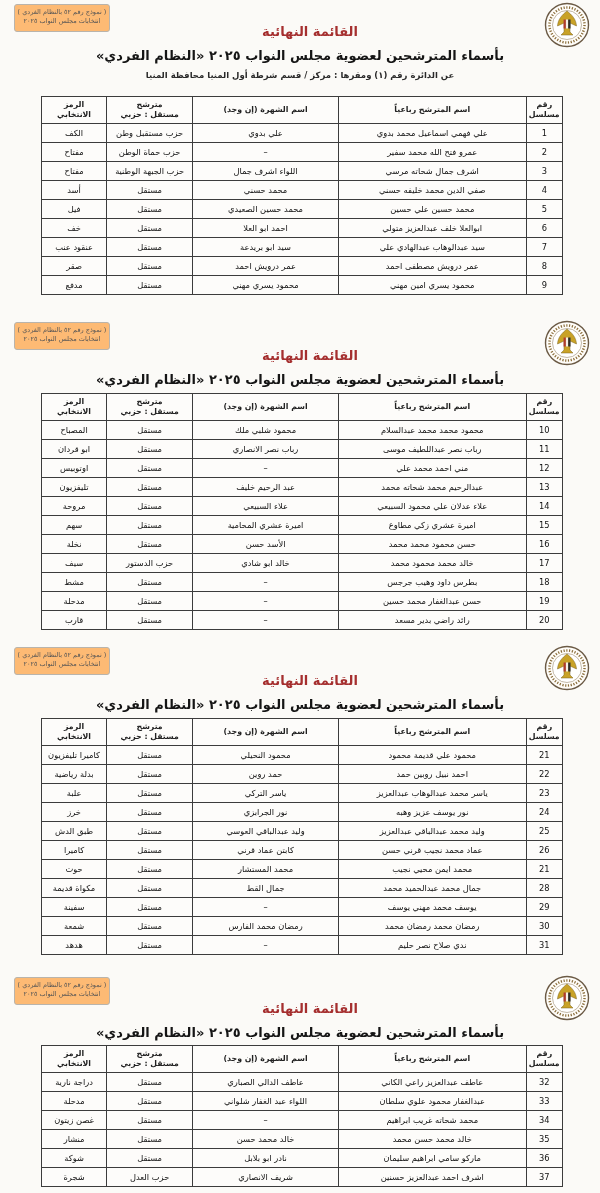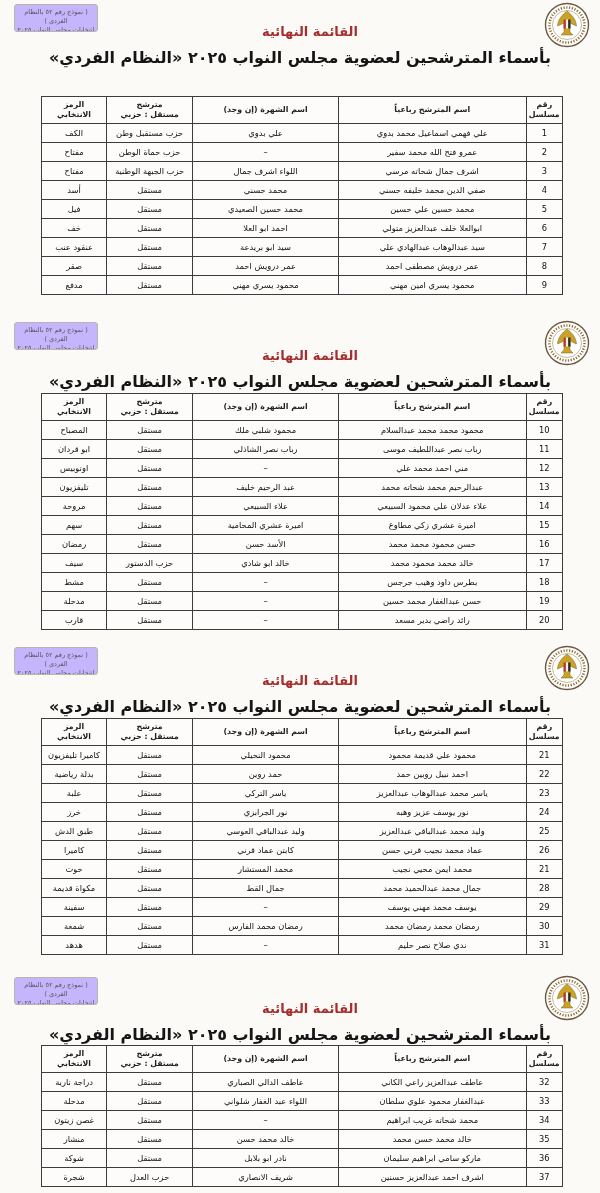--- a/index.html
+++ b/index.html
@@ -15,33 +15,33 @@
   .pb-1 { height:325px; }
   .pb-2 { height:330px; }
   .pb-3 { height:220px; }
 
   .page-head { position:relative; text-align:center; }
   .pb-0 .page-head { height:96px; padding-top:24px; }
   .pb-1 .page-head, .pb-2 .page-head { height:75px; padding-top:30px; }
   .pb-3 .page-head { height:72px; padding-top:28px; }
 
   .stamp-box {
-    position:absolute; top:4px; left:14px; width:84px; height:28px;
-    border:1px solid #b9b4ac; border-radius:3px; background:#c4b5fd;
+    position:absolute; top:4px; left:14px; width:96px; height:28px;
+    border:1px solid #b9b4ac; border-radius:3px; background:#fdba74;
     font-size:6.5px; line-height:1.35; color:#555; text-align:center;
     padding-top:3px; direction:rtl; overflow:hidden;
   }
   .emblem { position:absolute; top:2px; right:10px; width:46px; height:46px; }
 
   .doc-title {
     color:#a52f2f; font-weight:bold; font-size:13px; letter-spacing:0.5px;
     margin-bottom:9px;
     padding-left:20px;
   }
-  .doc-subtitle { color:#151515; font-weight:bold; font-size:16px; margin-bottom:7px; }
+  .doc-subtitle { color:#151515; font-weight:bold; font-size:13px; margin-bottom:7px; }
   .doc-district { color:#2a2a2a; font-weight:bold; font-size:8.5px; }
 
   table.cand-table {
     width:522px; margin:0 37px 0 41px;
     border-collapse:collapse; table-layout:fixed;
     background:#fdfcfa;
   }
   table.cand-table th, table.cand-table td {
     border:1px solid #3c3c3c; text-align:center; vertical-align:middle;
     overflow:hidden; white-space:nowrap;
@@ -73,20 +73,21 @@
             <circle cx="23" cy="23" r="21.5" fill="#fffdf9" stroke="#6b5a45" stroke-width="1.4"></circle>
             <circle cx="23" cy="23" r="17.5" fill="none" stroke="#8a6d3b" stroke-width="2.5" stroke-dasharray="1.2 1.6"></circle>
             <circle cx="23" cy="23" r="14.5" fill="#fff" stroke="#9b8a6f" stroke-width="0.6"></circle>
             <path d="M23 9 C18 13 14 17 13.5 24 L20 21 L20 30 L17 33 L29 33 L26 30 L26 21 L32.5 24 C32 17 28 13 23 9 Z" fill="#c9a227" stroke="#7a6220" stroke-width="0.5"></path>
             <rect x="19.6" y="17.5" width="2.3" height="9" fill="#b03a2e"></rect>
             <rect x="21.9" y="17.5" width="2.3" height="9" fill="#f5f1e8"></rect>
             <rect x="24.2" y="17.5" width="2.3" height="9" fill="#2b2b2b"></rect>
           </svg></div>
         <div class="doc-title">القائمة النهائية</div>
         <div class="doc-subtitle">بأسماء المترشحين لعضوية مجلس النواب ٢٠٢٥ «النظام الفردي»</div>
+        <div class="doc-district">عن الدائرة رقم (١)   ومقرها : مركز / قسم شرطة أول المنيا   محافظة المنيا</div>
       </div>
       <table class="cand-table">
         <colgroup>
           <col class="c-num">
           <col class="c-name">
           <col class="c-alias">
           <col class="c-party">
           <col class="c-sym">
         </colgroup>
         <thead>
@@ -210,21 +211,21 @@
           <tr>
             <td>10</td>
             <td>محمود محمد محمد عبدالسلام</td>
             <td>محمود شلبي ملك</td>
             <td>مستقل</td>
             <td>المصباح</td>
           </tr>
           <tr>
             <td>11</td>
             <td>رباب نصر عبداللطيف موسى</td>
-            <td>رباب نصر الشاذلي</td>
+            <td>رباب نصر الانصاري</td>
             <td>مستقل</td>
             <td>ابو قردان</td>
           </tr>
           <tr>
             <td>12</td>
             <td>مني احمد محمد علي</td>
             <td>–</td>
             <td>مستقل</td>
             <td>اوتوبيس</td>
           </tr>
@@ -247,21 +248,21 @@
             <td>اميرة عشري زكي مطاوع</td>
             <td>اميرة عشري المحامية</td>
             <td>مستقل</td>
             <td>سهم</td>
           </tr>
           <tr>
             <td>16</td>
             <td>حسن محمود محمد محمد</td>
             <td>الأسد حسن</td>
             <td>مستقل</td>
-            <td>رمضان</td>
+            <td>نخلة</td>
           </tr>
           <tr>
             <td>17</td>
             <td>خالد محمد محمود محمد</td>
             <td>خالد ابو شادي</td>
             <td>حزب الدستور</td>
             <td>سيف</td>
           </tr>
           <tr>
             <td>18</td>

